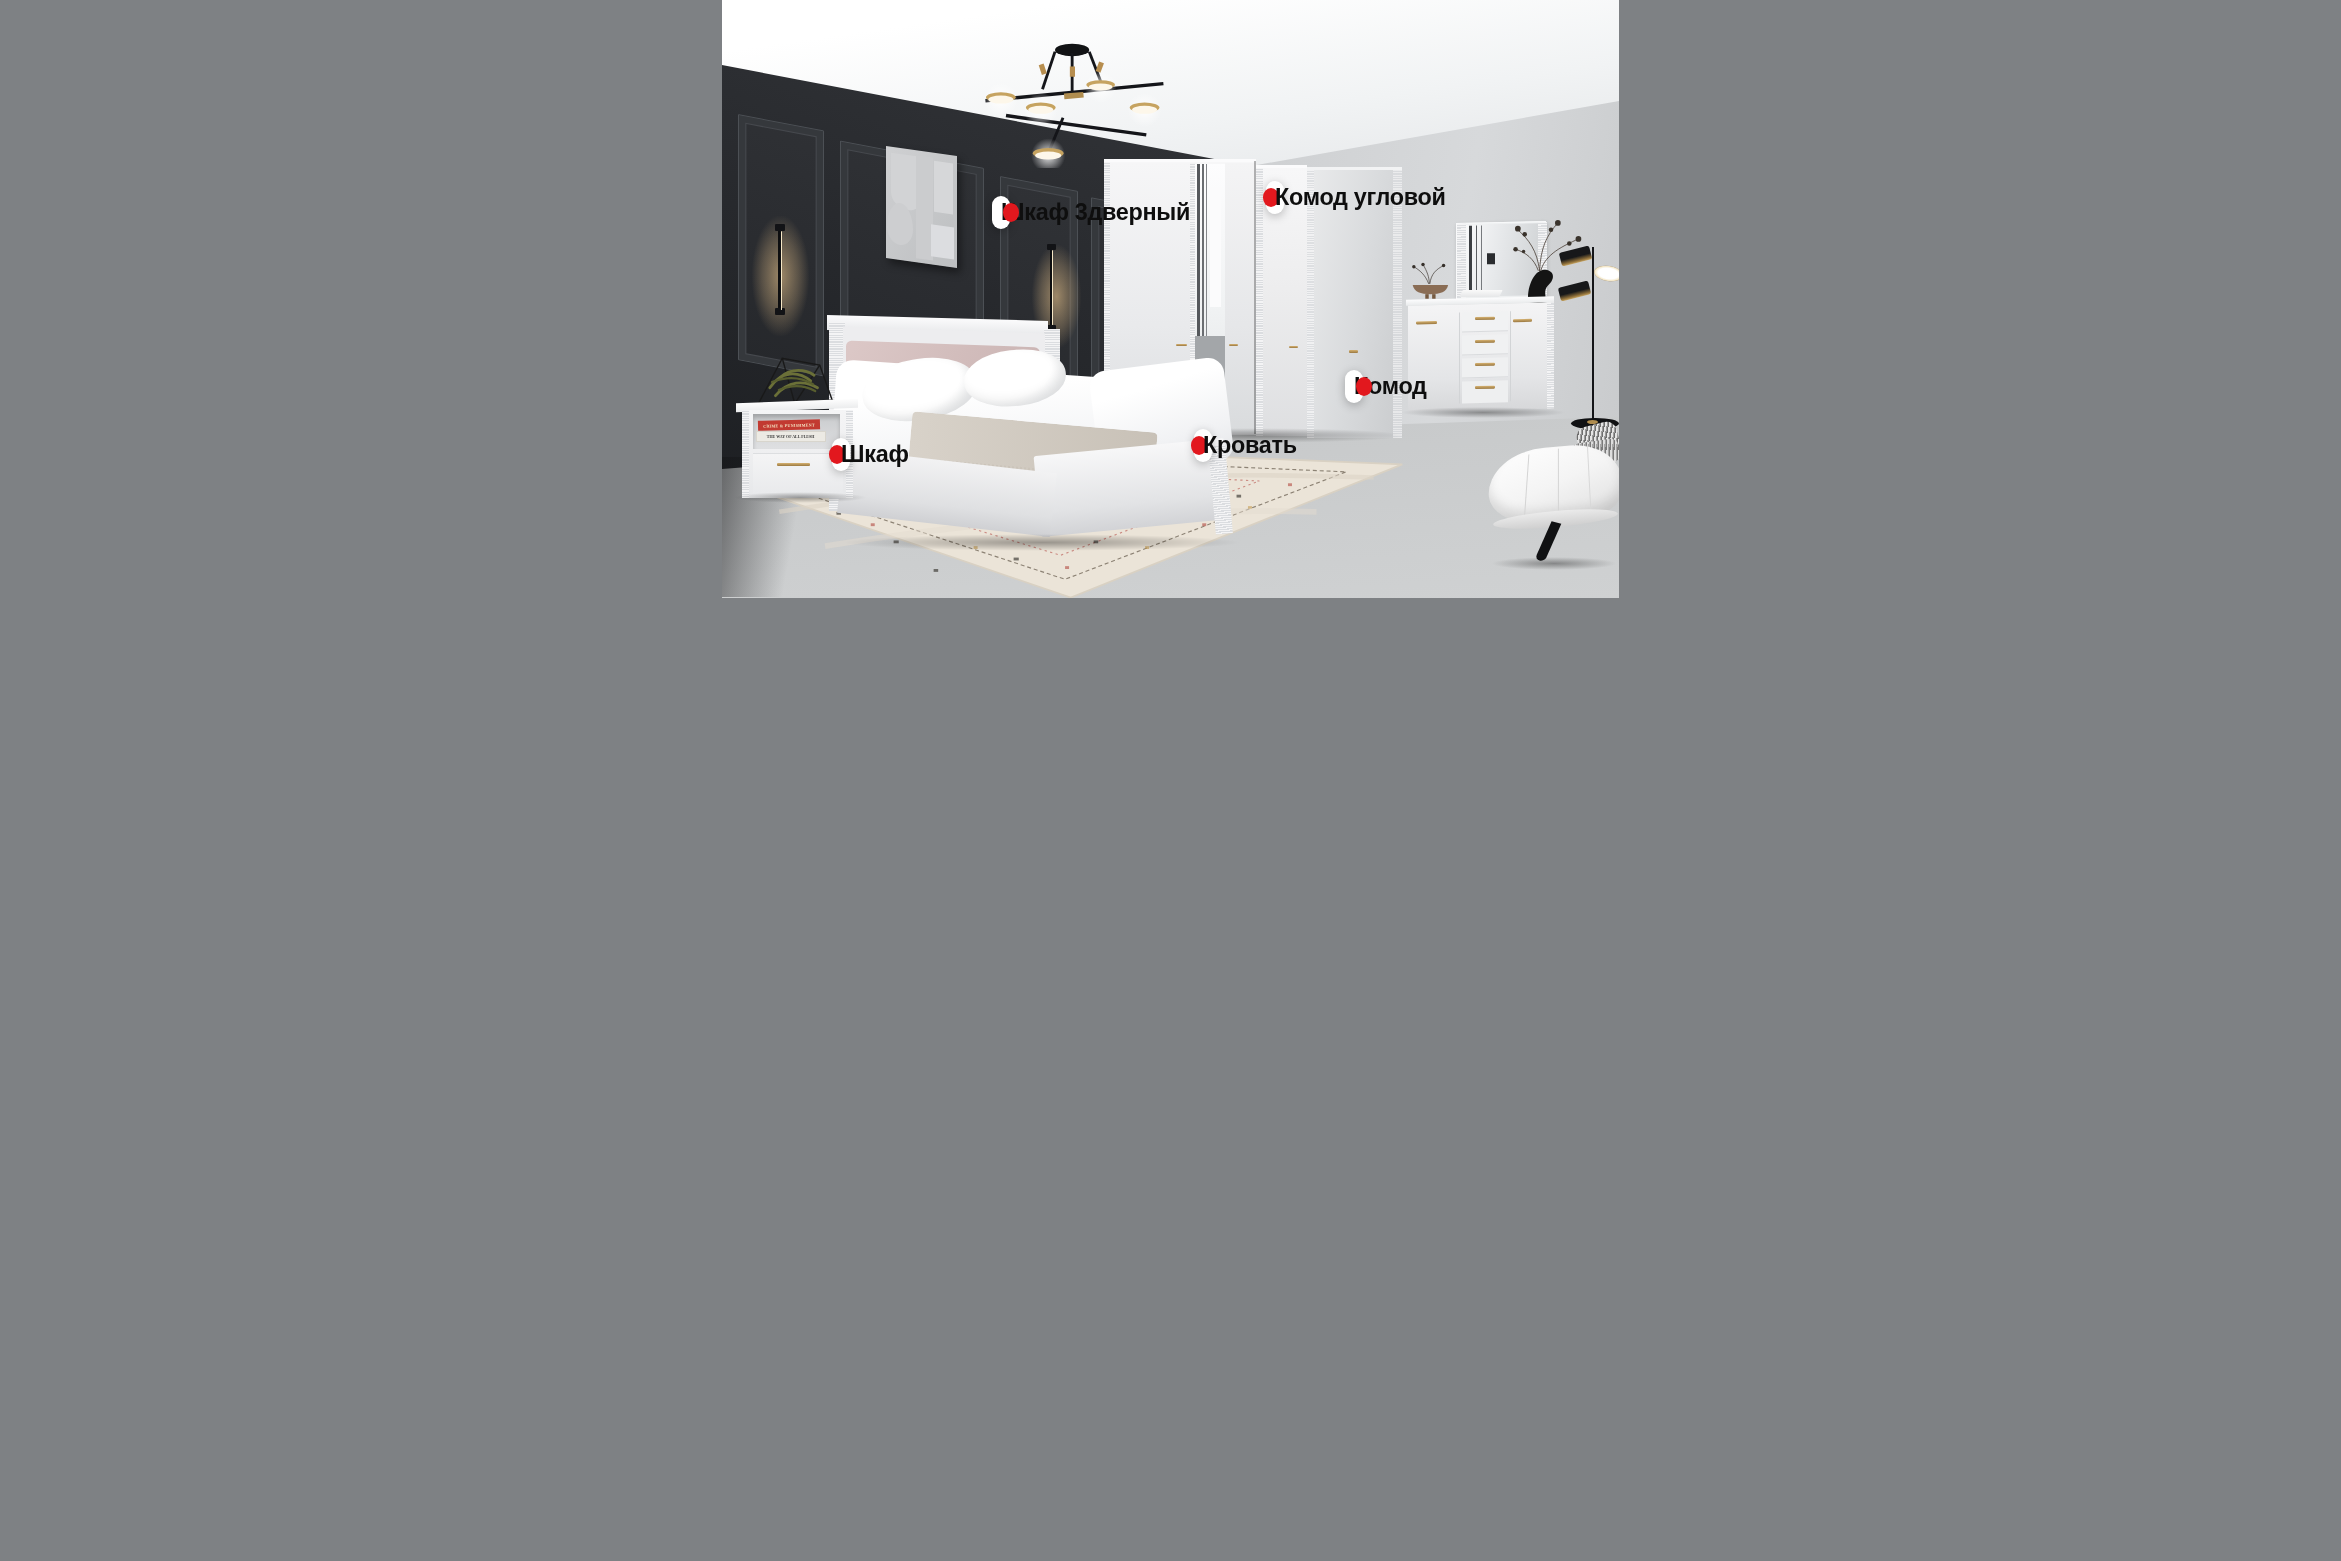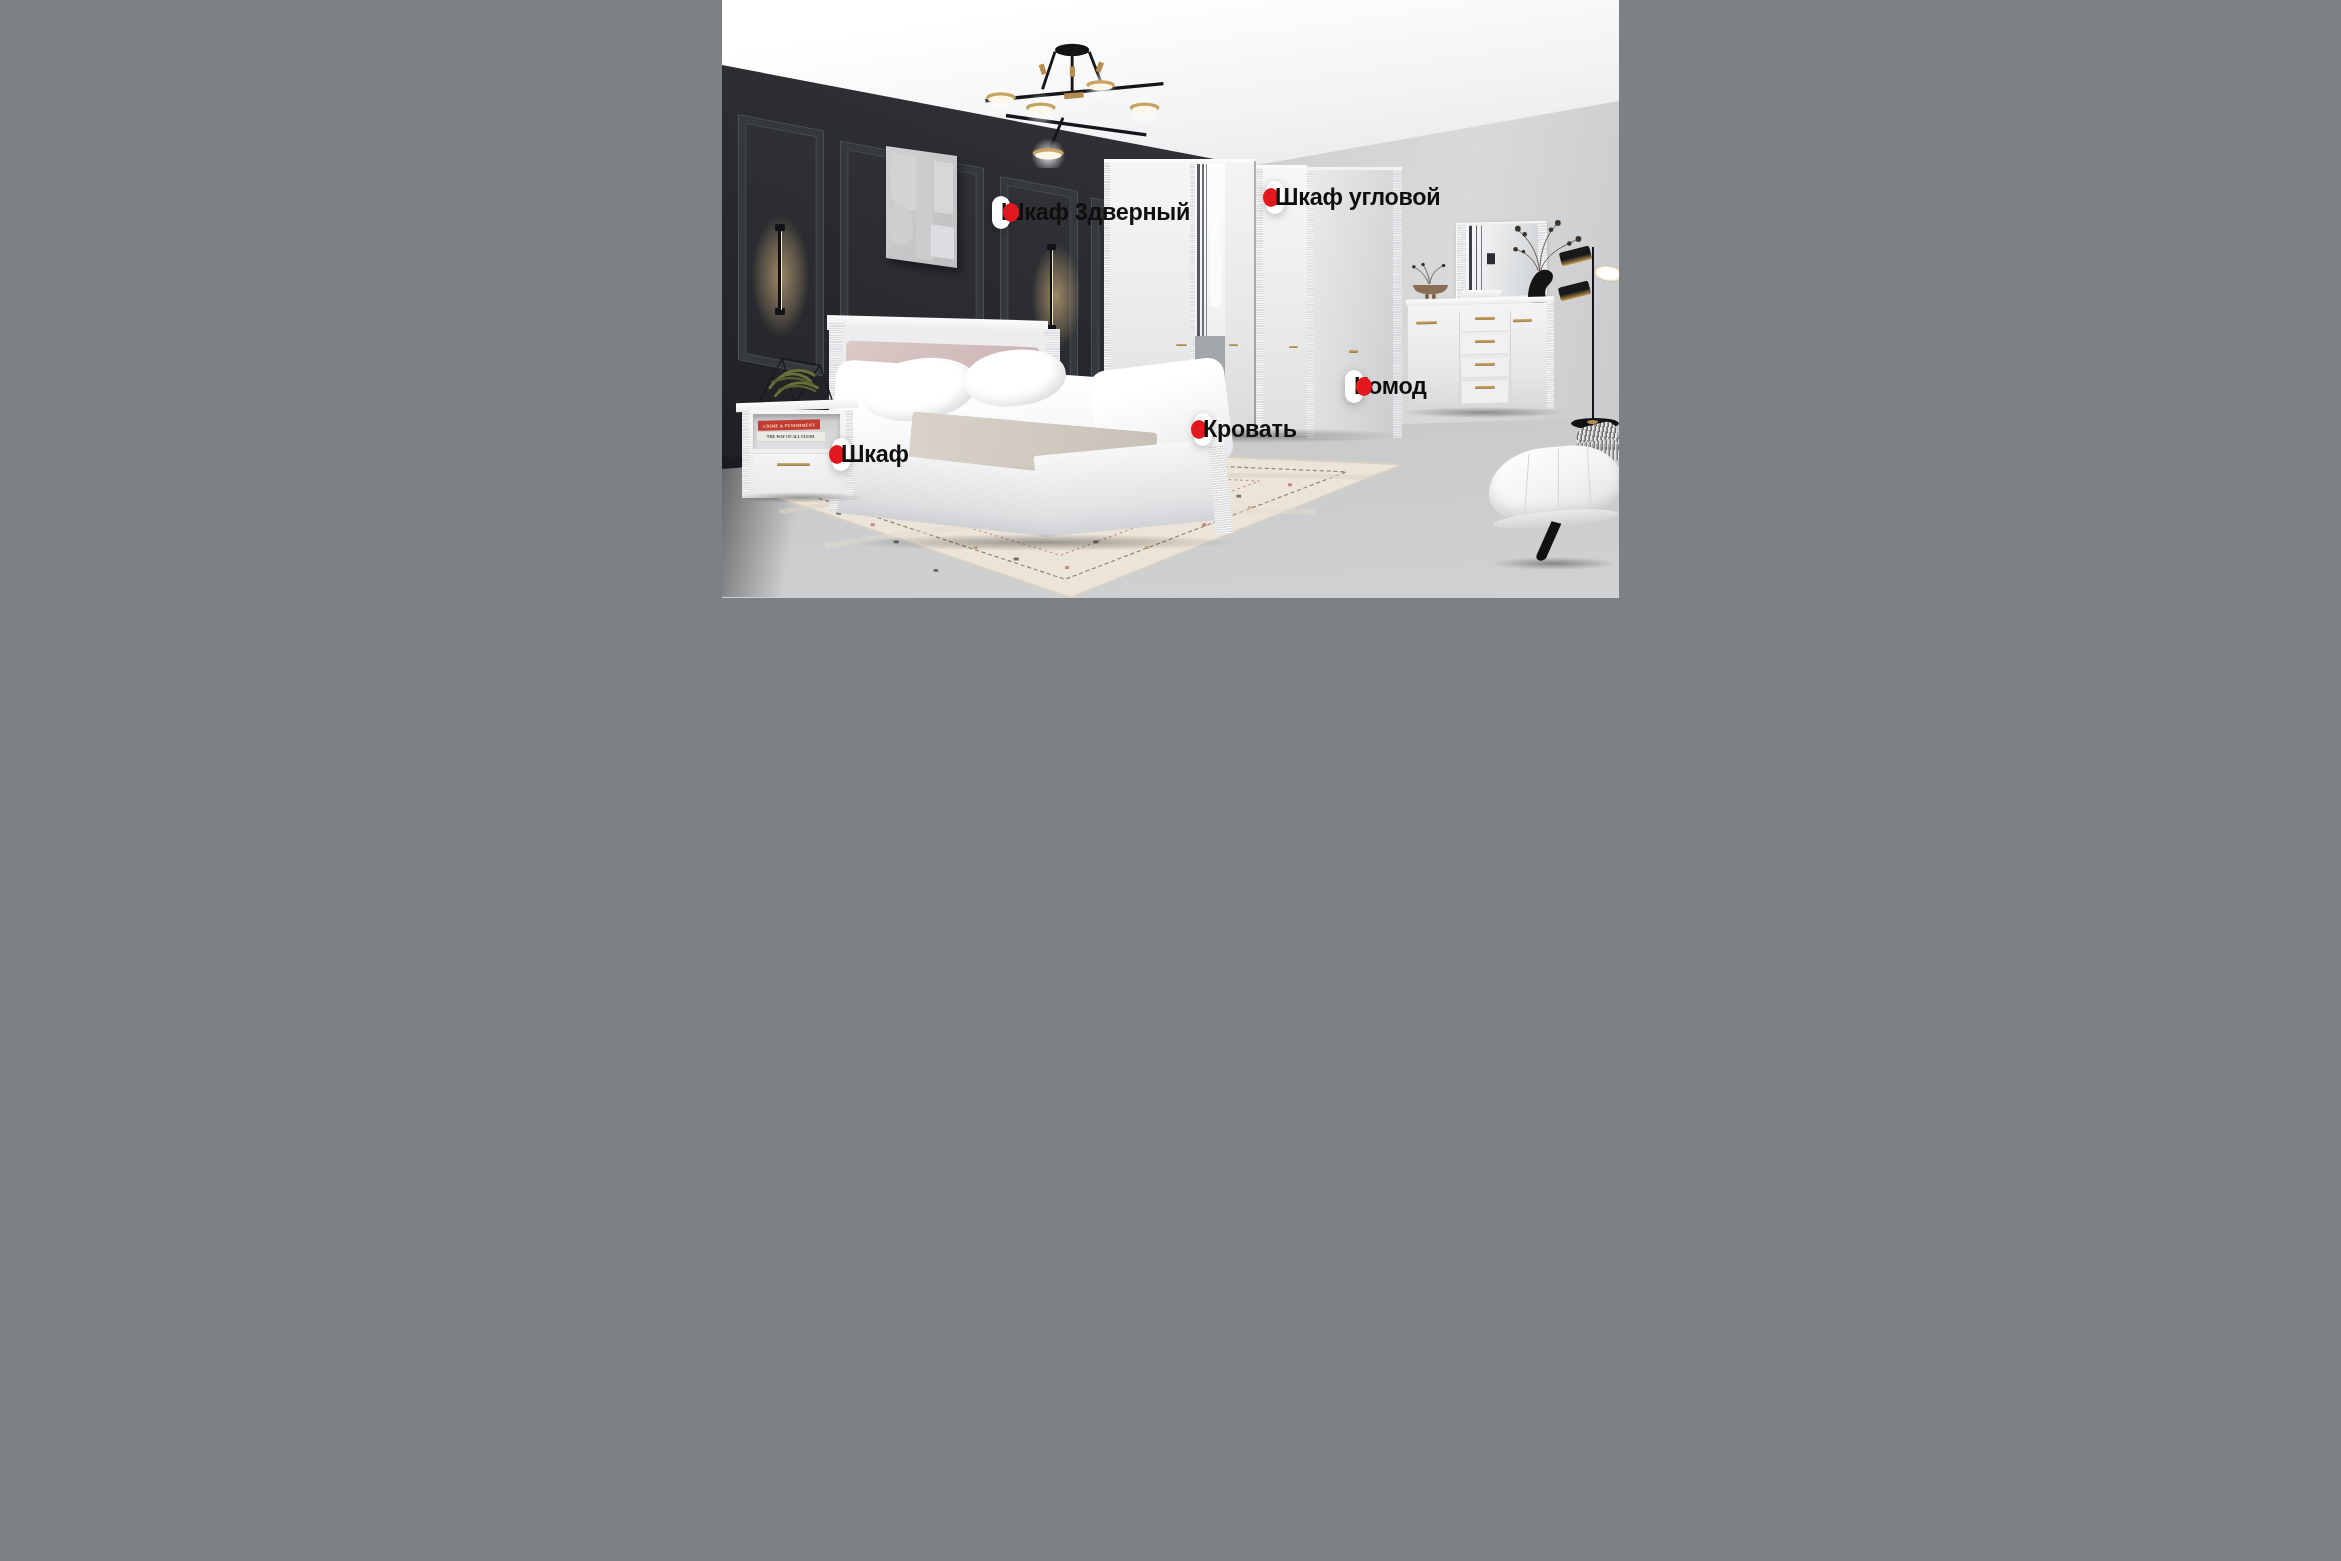--- a/index.html
+++ b/index.html
@@ -349,27 +349,27 @@
     <div style="left:55px;top:97px;width:9.7px;height:41px;border-radius:0 0 5.7px 5.7px;transform:rotate(14deg) skewX(-10deg);background:#101113"></div>
     <div class="softshadow" style="left:3.4px;top:133px;width:126px;height:12.6px"></div>
   </div>
 
   <div class="label" style="left:270px;top:196px">
     <span class="label-text">Шкаф 3дверный</span>
     <span class="ring r"></span>
   </div>
   <div class="label" style="left:544px;top:181px">
     <span class="ring l"></span>
-    <span class="label-text">Шкаф угловой</span>
+    <span class="label-text">Комод угловой</span>
   </div>
   <div class="label" style="left:623px;top:370px">
     <span class="label-text">Комод</span>
     <span class="ring r"></span>
   </div>
-  <div class="label" style="left:472px;top:413px">
+  <div class="label" style="left:472px;top:429px">
     <span class="ring l"></span>
     <span class="label-text">Кровать</span>
   </div>
   <div class="label" style="left:110px;top:438px">
     <span class="ring l"></span>
     <span class="label-text">Шкаф</span>
   </div>
 
 </div>
 

